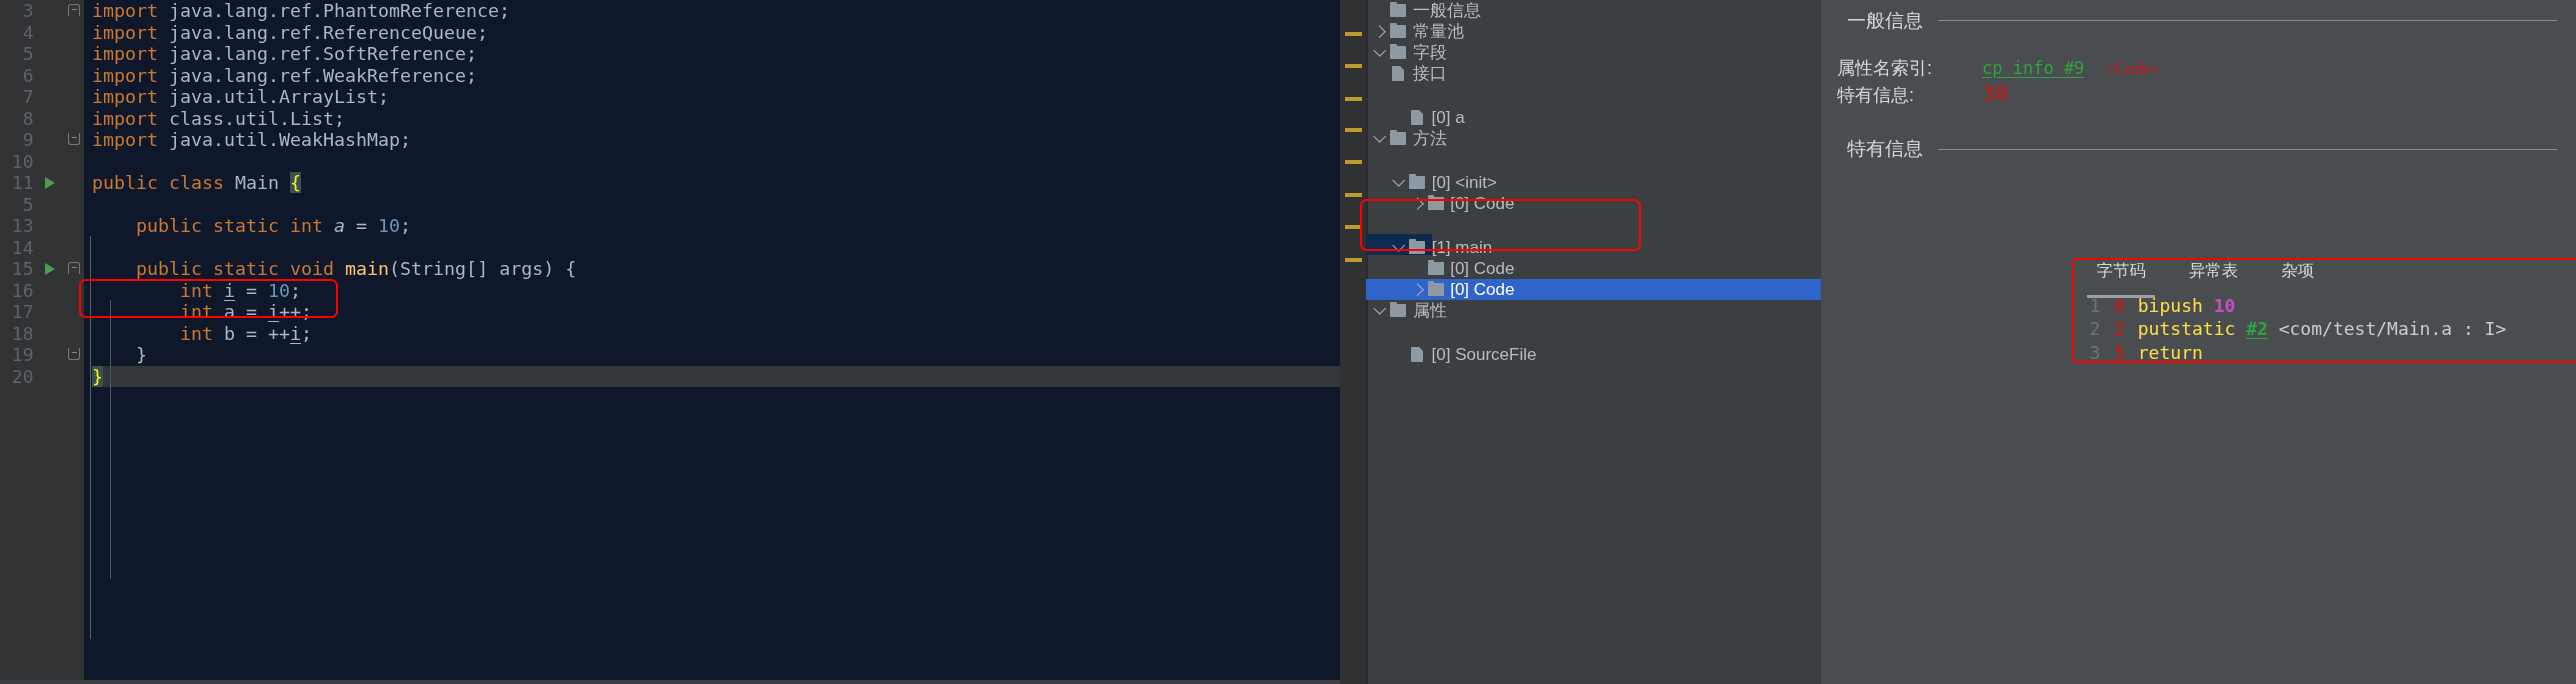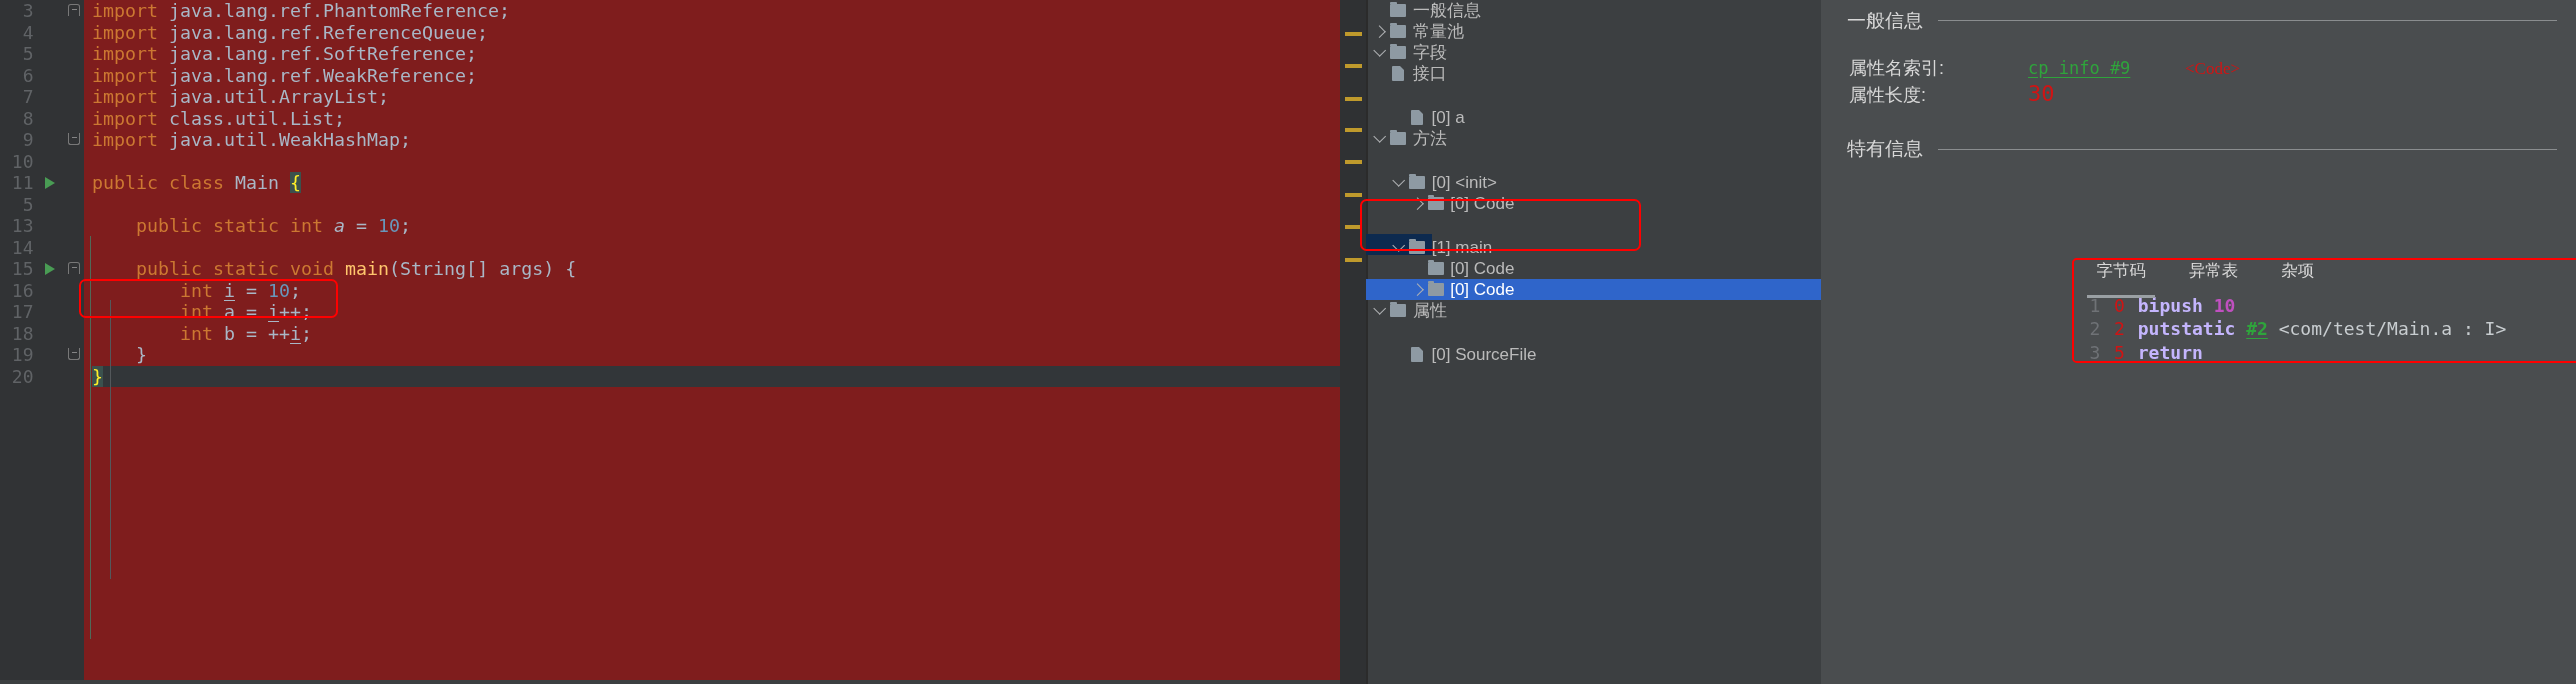--- a/index.html
+++ b/index.html
@@ -48,21 +48,21 @@
   .foldcol .row{height:21.5px;position:relative;}
   .foldbox{
     position:absolute;left:2.8px;top:3.7px;width:12.2px;height:12.2px;
     border:0.9px solid #787878;color:#a0a0a0;
     font-size:10.3px;line-height:10.3px;text-align:center;
     box-sizing:border-box;
   }
   .foldbox.up{border-radius:0 0 2.8px 2.8px;border-top:none;}
   .foldbox.down{border-radius:2.8px 2.8px 0 0;border-bottom:none;}
   .codearea{
-    position:relative;flex:1;background:#7f1d1d;
+    position:relative;flex:1;background:#0f172a;
     padding-left:7.5px;
   }
   .codearea .line{
     height:21.5px;line-height:21.5px;
     font-family:"DejaVu Sans Mono", monospace;
     font-size:18.3px;white-space:pre;
     color:#a9b7c6;
   }
   .vline{
     position:absolute;top:236px;left:5.6px;width:0.9px;height:403px;
@@ -154,23 +154,22 @@
   .sectionhdr{
     display:flex;align-items:center;
     color:#d8d8d8;font-size:19px;
     padding-left:26px;
   }
   .sectionhdr .rule{
     flex:1;height:0.9px;background:#8a8d8f;margin-left:15px;margin-right:19px;
   }
   .kvrow{
     display:flex;align-items:baseline;
-    padding-left:28px;font-size:18px;color:#d8d8d8;
+    padding-left:16px;font-size:18px;color:#d8d8d8;
     height:25px;
-    gap:34px;
   }
   .kvkey{width:145px;flex-shrink:0;}
   .kvlink{color:#2fa43c;text-decoration:underline;text-underline-offset:2.8px;
           font-family:"DejaVu Sans Mono", monospace;font-size:17px;}
   .kvred{color:#d01414;margin-left:20.6px;font-family:Liberation Serif, serif;font-size:17px;}
   .kvnum{color:#d01414;font-family:"DejaVu Sans Mono", monospace;font-size:22px;}
 
   .bcbox{
     position:absolute;left:251px;top:258px;width:1087px;height:105px;
     border:2.8px solid #ff0000;border-radius:4.7px;box-sizing:border-box;
@@ -184,21 +183,21 @@
   }
   .bccode{
     background:#4a4d4f;padding-left:9.4px;padding-top:1.9px;
   }
   .bcline{
     display:flex;font-family:"DejaVu Sans Mono", monospace;
     font-size:18px;height:23.4px;line-height:23.4px;white-space:pre;
   }
   .bcln{color:#6f7276;width:17px;text-align:right;margin-right:9.4px;}
   .bcoff{color:#d01414;width:15px;text-align:right;margin-right:13px;}
-  .bcop{color:#c4b5fd;font-weight:bold;}
+  .bcop{color:#fde047;font-weight:normal;}
   .bcnum{color:#c050c0;font-weight:bold;}
   .bcref{color:#2fa43c;text-decoration:underline;text-underline-offset:2.8px;font-weight:bold;}
   .bcdesc{color:#c8cdd0;}
 
   .vsplit{
     position:absolute;left:0;top:0;width:1.9px;height:684px;background:#2b2b2b;
   }
   .bottomline{
     position:absolute;left:0;bottom:0;width:1340px;height:3.7px;background:#3c3f41;
   }
@@ -414,21 +413,21 @@
       <span class="rule"></span>
     </div>
 
     <div class="kvrow" style="margin-top:22.5px;">
       <span class="kvkey">属性名索引:</span>
       <span class="kvlink">cp_info #9</span>
       <span class="kvred">&lt;Code&gt;</span>
     </div>
 
     <div class="kvrow">
-      <span class="kvkey">属性长度:</span>
+      <span class="kvkey">特有信息:</span>
       <span class="kvnum">30</span>
     </div>
 
     <div class="sectionhdr" style="margin-top:30px;">
       <span>特有信息</span>
       <span class="rule"></span>
     </div>
 
     <div class="bcbox">
       <div class="bctabs" id="bctabs">

